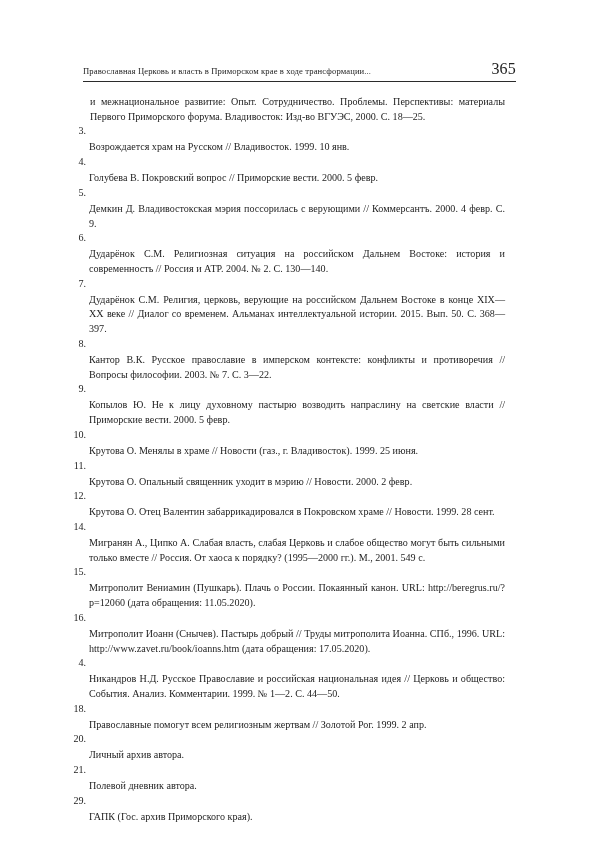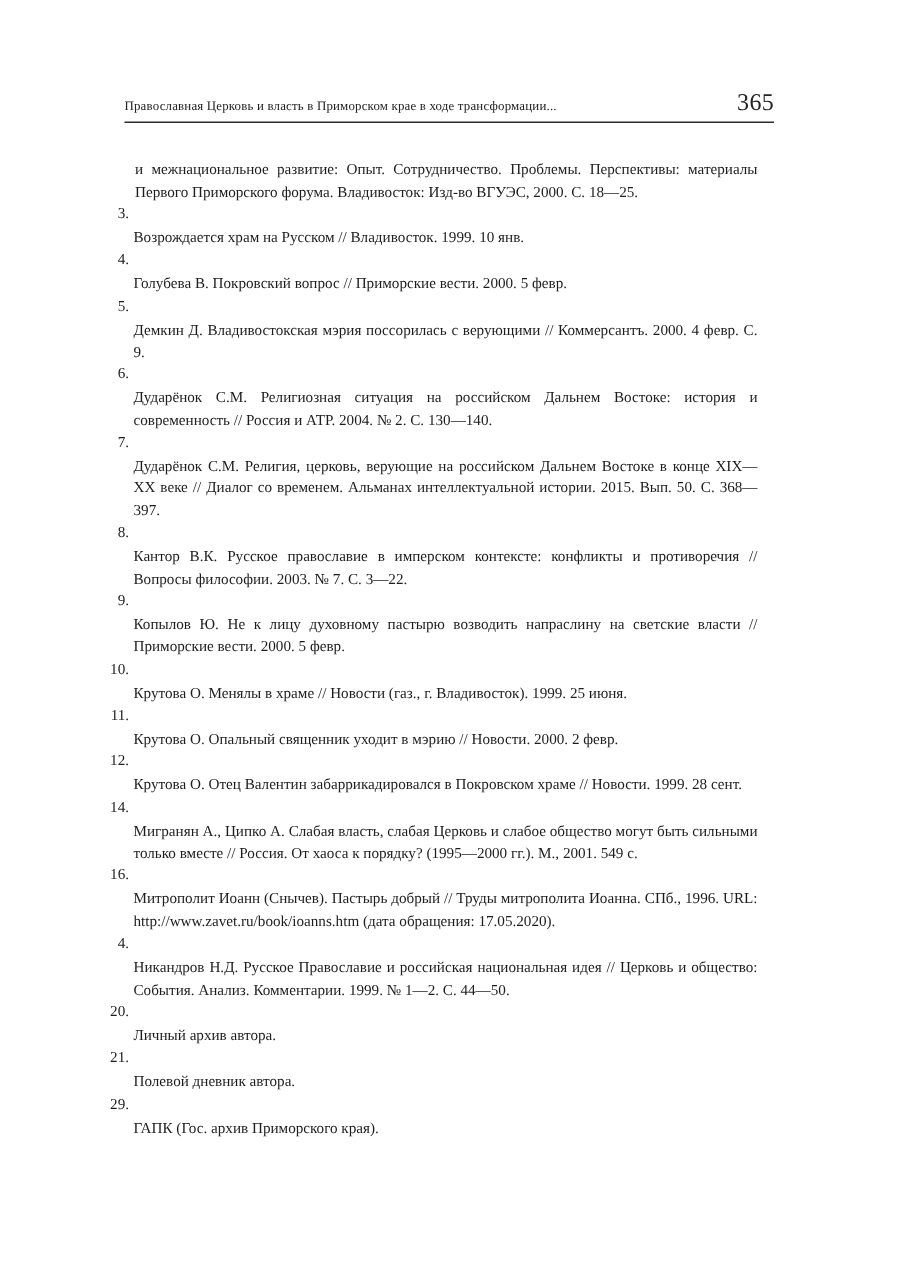--- a/index.html
+++ b/index.html
@@ -55,21 +55,21 @@
   
   .ref-list {
     position: absolute;
     left: 72px;
     top: 91px;
     width: 433px;
   }
 
   
   .ref-continuation {
-    margin: 16px 0 0 18px;
+    margin: 4px 0 0 18px;
     font-size: 10.1px;
     line-height: 14.72px;
     text-align: justify;
     text-justify: inter-word;
     color: #1d1d1d;
   }
 
   .ref-item {
     display: flex;
     align-items: flex-start;
@@ -150,26 +150,34 @@
         </div>
         <div class="ref-item">
           <span class="ref-num">12.</span>
           <span class="ref-text">Крутова О. Отец Валентин забаррикадировался в Покровском храме // Новости. 1999. 28 сент.</span>
         </div>
         <div class="ref-item">
           <span class="ref-num">14.</span>
           <span class="ref-text">Мигранян А., Ципко А. Слабая власть, слабая Церковь и слабое общество могут быть сильными только вместе // Россия. От хаоса к порядку? (1995—2000 гг.). М., 2001. 549 с.</span>
         </div>
         <div class="ref-item">
+          <span class="ref-num">15.</span>
+          <span class="ref-text">Митрополит Вениамин (Пушкарь). Плачь о России. Покаянный канон. URL: http://beregrus.ru/?p=12060 (дата обращения: 11.05.2020).</span>
+        </div>
+        <div class="ref-item">
           <span class="ref-num">16.</span>
           <span class="ref-text">Митрополит Иоанн (Снычев). Пастырь добрый // Труды митрополита Иоанна. СПб., 1996. URL: http://www.zavet.ru/book/ioanns.htm (дата обращения: 17.05.2020).</span>
         </div>
         <div class="ref-item">
           <span class="ref-num">4.</span>
           <span class="ref-text">Никандров Н.Д. Русское Православие и российская национальная идея // Церковь и общество: События. Анализ. Комментарии. 1999. № 1—2. С. 44—50.</span>
+        </div>
+        <div class="ref-item">
+          <span class="ref-num">18.</span>
+          <span class="ref-text no-justify">Православные помогут всем религиозным жертвам // Золотой Рог. 1999. 2 апр.</span>
         </div>
         <div class="ref-item">
           <span class="ref-num">20.</span>
           <span class="ref-text no-justify">Личный архив автора.</span>
         </div>
         <div class="ref-item">
           <span class="ref-num">21.</span>
           <span class="ref-text no-justify">Полевой дневник автора.</span>
         </div>
         <div class="ref-item">

